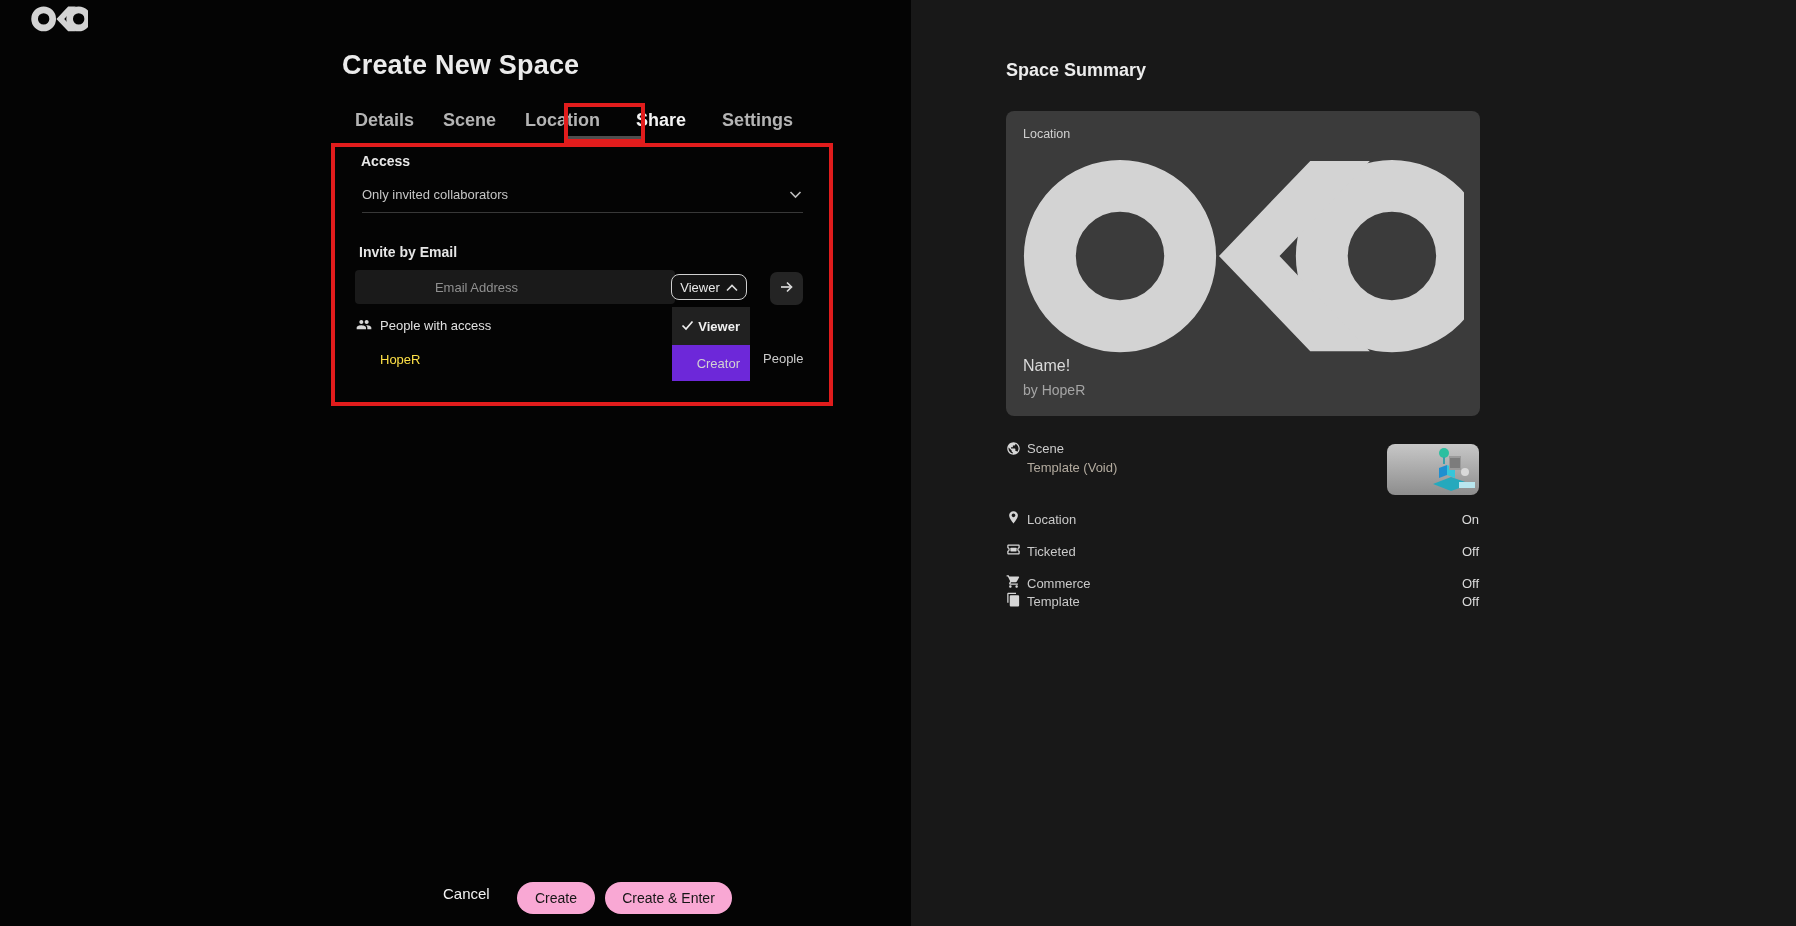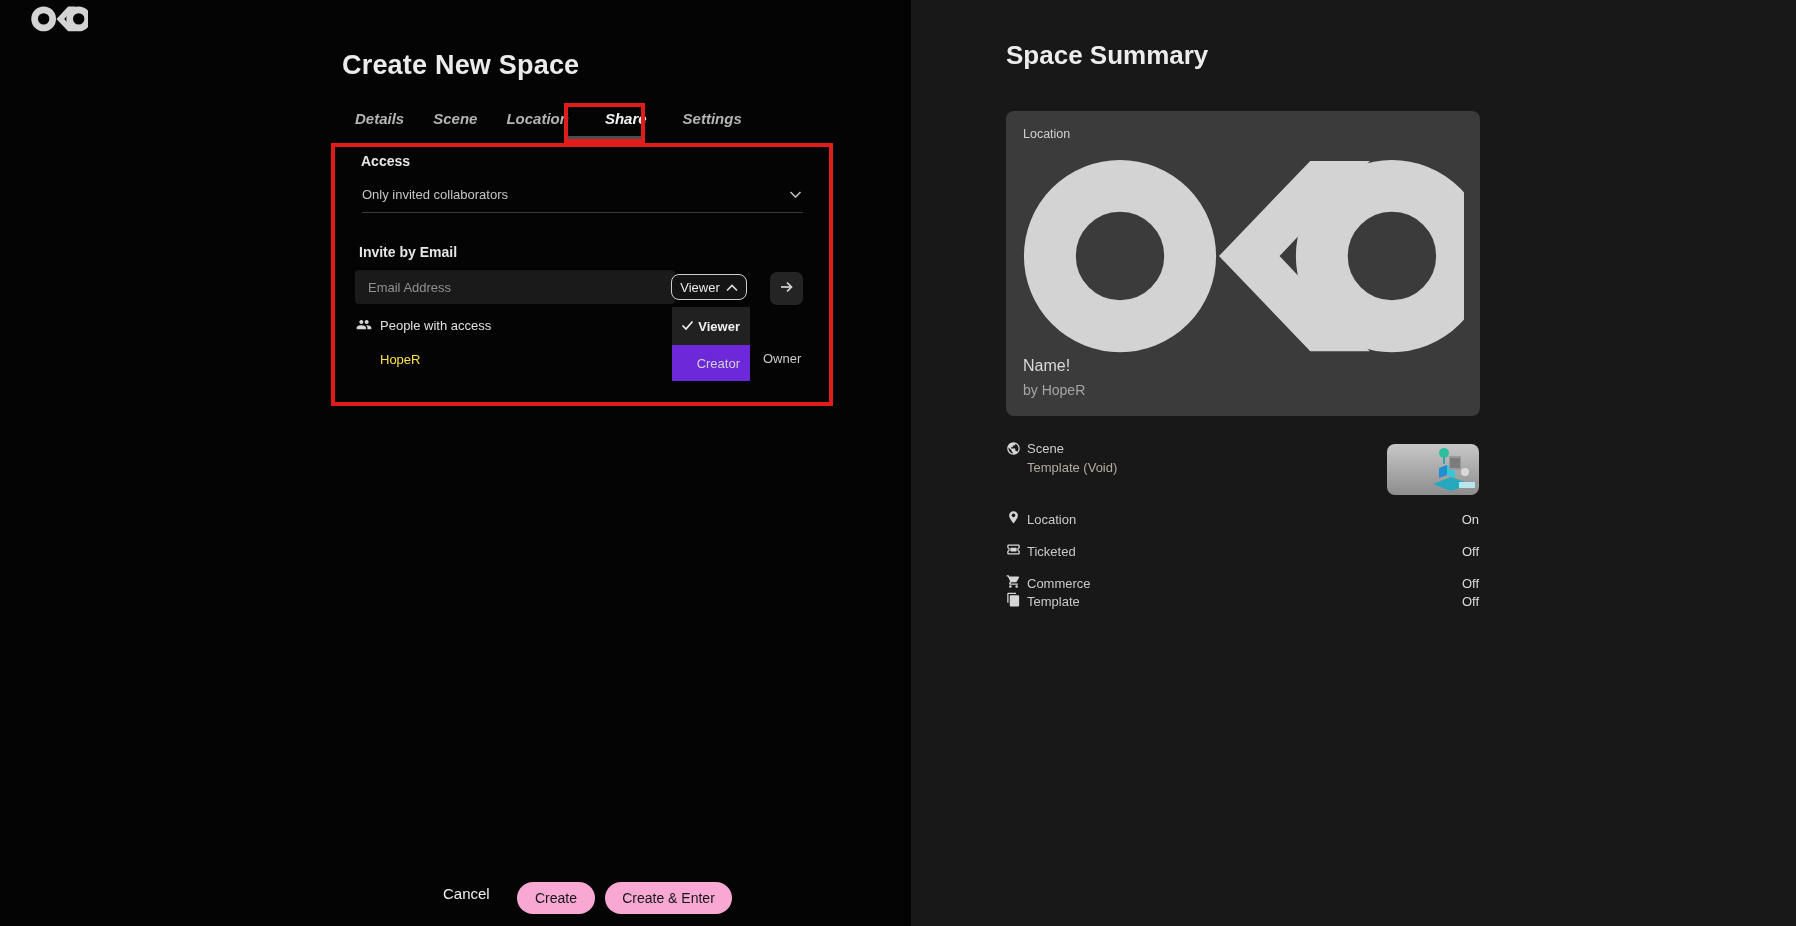--- a/index.html
+++ b/index.html
@@ -6,39 +6,39 @@
   html,body { background:#000; }
   .stage { position:relative; width:1796px; height:926px; background:#040404;
            font-family:"Liberation Sans", sans-serif; overflow:hidden; }
   .abs { position:absolute; }
 
   
   .logo-small { left:31px; top:6px; width:57px; height:26px; }
   .page-title { left:342px; top:50px; font-size:27px; font-weight:bold; color:#ebebeb; letter-spacing:.2px; }
 
   .tabbar { left:355px; top:110px; display:flex; gap:29px; }
-  .tab { font-size:15px; font-weight:bold; color:#b4b4b4; cursor:pointer;font-style:italic; }
+  .tab { font-size:18px; font-weight:bold; color:#b4b4b4; cursor:pointer; }
   .tab.active { color:#f2f2f2; padding:0 7px; }
   .tab-underline { left:567px; top:136px; width:77px; height:3px; background:#4e4e4e; }
 
   .anno { border:4px solid #e11c1c; background:transparent; pointer-events:none; }
   .anno-share { left:564px; top:103px; width:81px; height:40px; }
   .anno-main  { left:331px; top:143px; width:502px; height:263px; }
 
   .sec-heading { font-size:14px; font-weight:bold; color:#e6e6e6; }
   .h-access { left:361px; top:153px;text-align:right; }
   .access-select { left:362px; top:183px; width:440px; height:22px; display:flex;
                    justify-content:space-between; align-items:center; cursor:pointer; }
   .access-value { font-size:13px; color:#c6c6c6;text-align:right; }
   .divider { left:362px; top:212px; width:441px; height:1px; background:#383838; }
 
   .h-invite { left:359px; top:244px; }
   .email-input { left:355px; top:270px; width:320px; height:34px; background:#1a1a1a;
                  border:none; border-radius:4px; color:#d6d6d6; font-size:13px; padding:0 90px 0 13px;
-                 font-family:"Liberation Sans",sans-serif; outline:none; }
+                 font-family:"Liberation Sans",sans-serif; outline:none;text-align:center; }
   .email-input::placeholder { color:#909090; }
   .role-pill { left:671px; top:274px; width:76px; height:26px; border:1.5px solid #cfcfcf;
                border-radius:8px; background:#141414; display:flex; align-items:center;
                justify-content:center; gap:6px; cursor:pointer; }
   .role-pill span { font-size:13px; color:#e8e8e8; }
   .send-btn { left:770px; top:272px; width:33px; height:33px; background:#242424; border:none;
               border-radius:7px; display:flex; align-items:center; justify-content:center; cursor:pointer; }
 
   .role-menu { left:672px; top:307px; width:78px; }
   .role-item { height:38px; display:flex; align-items:center; justify-content:flex-end;
@@ -56,21 +56,21 @@
   .cancel-btn { left:443px; top:885px; background:none; border:none; font-size:15px; color:#f2f2f2;
                 font-family:"Liberation Sans",sans-serif; cursor:pointer; }
   .pill-btn { top:882px; height:32px; background:#f9a8d4; color:#161616; border:none;
               border-radius:16px; font-size:14px; font-family:"Liberation Sans",sans-serif;
               font-weight:500; cursor:pointer; }
   .create-btn { left:517px; width:78px; }
   .create-enter-btn { left:605px; width:127px; }
 
   
   .right-panel { left:911px; top:0; width:885px; height:926px; background:#181818; }
-  .summary-title { left:95px; top:40px; font-size:26px; font-weight:bold; color:#ececec; }
+  .summary-title { left:95px; top:60px; font-size:18px; font-weight:bold; color:#ececec; }
   .preview-card { left:95px; top:111px; width:474px; height:305px; background:#3b3b3b;
                   border-radius:8px; overflow:hidden; }
   .preview-label { left:17px; top:16px; font-size:12.5px; color:#d0d0d0; }
   .logo-big { left:16px; top:44px; width:442px; height:204px; }
   .preview-name { left:17px; top:246px; font-size:16px; color:#dadada; }
   .preview-byline { left:17px; top:271px; font-size:14px; color:#a5a5a5; }
 
   .srow-icon { width:15px; height:15px; }
   .scene-row-icon { left:95px; top:441px; }
   .scene-label { left:116px; top:441px; font-size:13px; color:#cccccc; }
@@ -159,21 +159,21 @@
 
   <div class="abs people-head">
     <span>
       <svg width="16" height="12" viewBox="0 0 24 18" fill="#d6d6d6">
         <path d="M16 9c1.66 0 2.99-1.34 2.99-3S17.66 3 16 3c-1.66 0-3 1.34-3 3s1.34 3 3 3zm-8 0c1.66 0 2.99-1.34 2.99-3S9.66 3 8 3C6.34 3 5 4.34 5 6s1.34 3 3 3zm0 2c-2.33 0-7 1.17-7 3.5V17h14v-2.5C15 12.17 10.33 11 8 11zm8 0c-.29 0-.62.02-.97.05 1.16.84 1.97 1.97 1.97 3.45V17h6v-2.5c0-2.33-4.67-3.5-7-3.5z"></path>
       </svg>
     </span>
     <span>People with access</span>
   </div>
   <div class="abs person-name">HopeR</div>
-  <div class="abs person-role">Owner</div>
+  <div class="abs person-role">People</div>
 
   <button class="abs cancel-btn">Cancel</button>
   <button class="abs pill-btn create-btn">Create</button>
   <button class="abs pill-btn create-enter-btn">Create &amp; Enter</button>
 
   <div class="abs right-panel">
     <div class="abs summary-title">Space Summary</div>
 
     <div class="abs preview-card">
       <div class="abs preview-label">Location</div>

